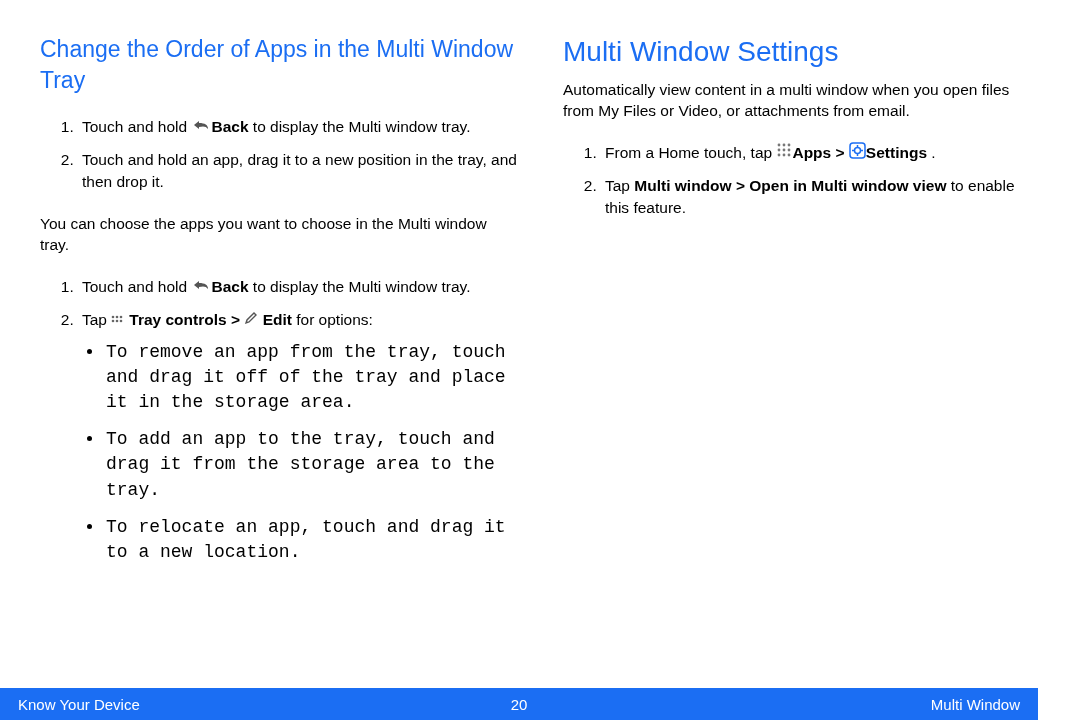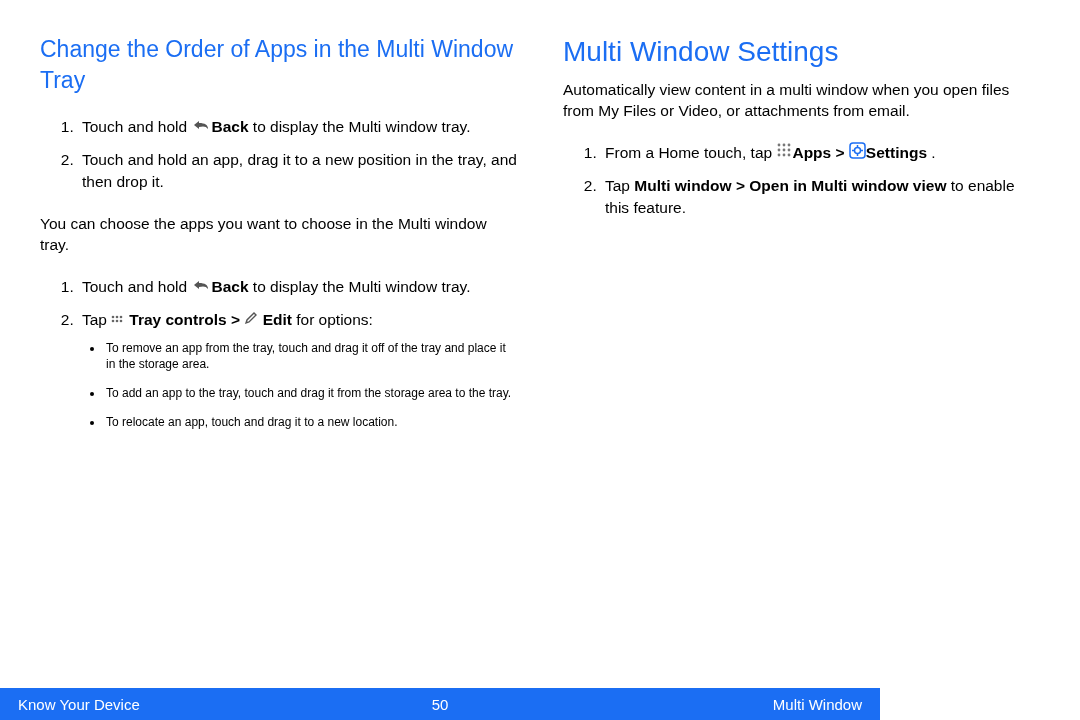--- a/index.html
+++ b/index.html
@@ -50,30 +50,31 @@
     line-height: 1.4;
     padding-left: 4px;
     margin-bottom: 10px;
   }
   ul.bullets {
     list-style: disc;
     padding-left: 22px;
     margin-top: 8px;
   }
   ul.bullets li {
-    font-size: 12px;
+    font-size: 18px;
     line-height: 1.4;
     margin-bottom: 12px;
     padding-left: 2px;
+    font-family: Liberation Mono, monospace;
   }
   .section-gap { margin-top: 22px; }
   .footer {
     position: absolute;
     left: 0; bottom: 0;
-    width: 880px;
+    width: 1038px;
     height: 32px;
     background: #1b6ef3;
     color: #fff;
     display: flex;
     align-items: center;
     justify-content: space-between;
     padding: 0 18px;
     font-size: 15px;
   }
   .footer .center {
@@ -168,15 +169,15 @@
       </li>
       <li>
         <span>Tap </span><b>Multi window &gt; Open in Multi window view</b><span> to enable this feature.</span>
       </li>
     </ol>
   </div>
 </div>
 
 <div class="footer">
   <span>Know Your Device</span>
-  <span class="center">50</span>
+  <span class="center">20</span>
   <span>Multi Window</span>
 </div>
 
 </body></html>

